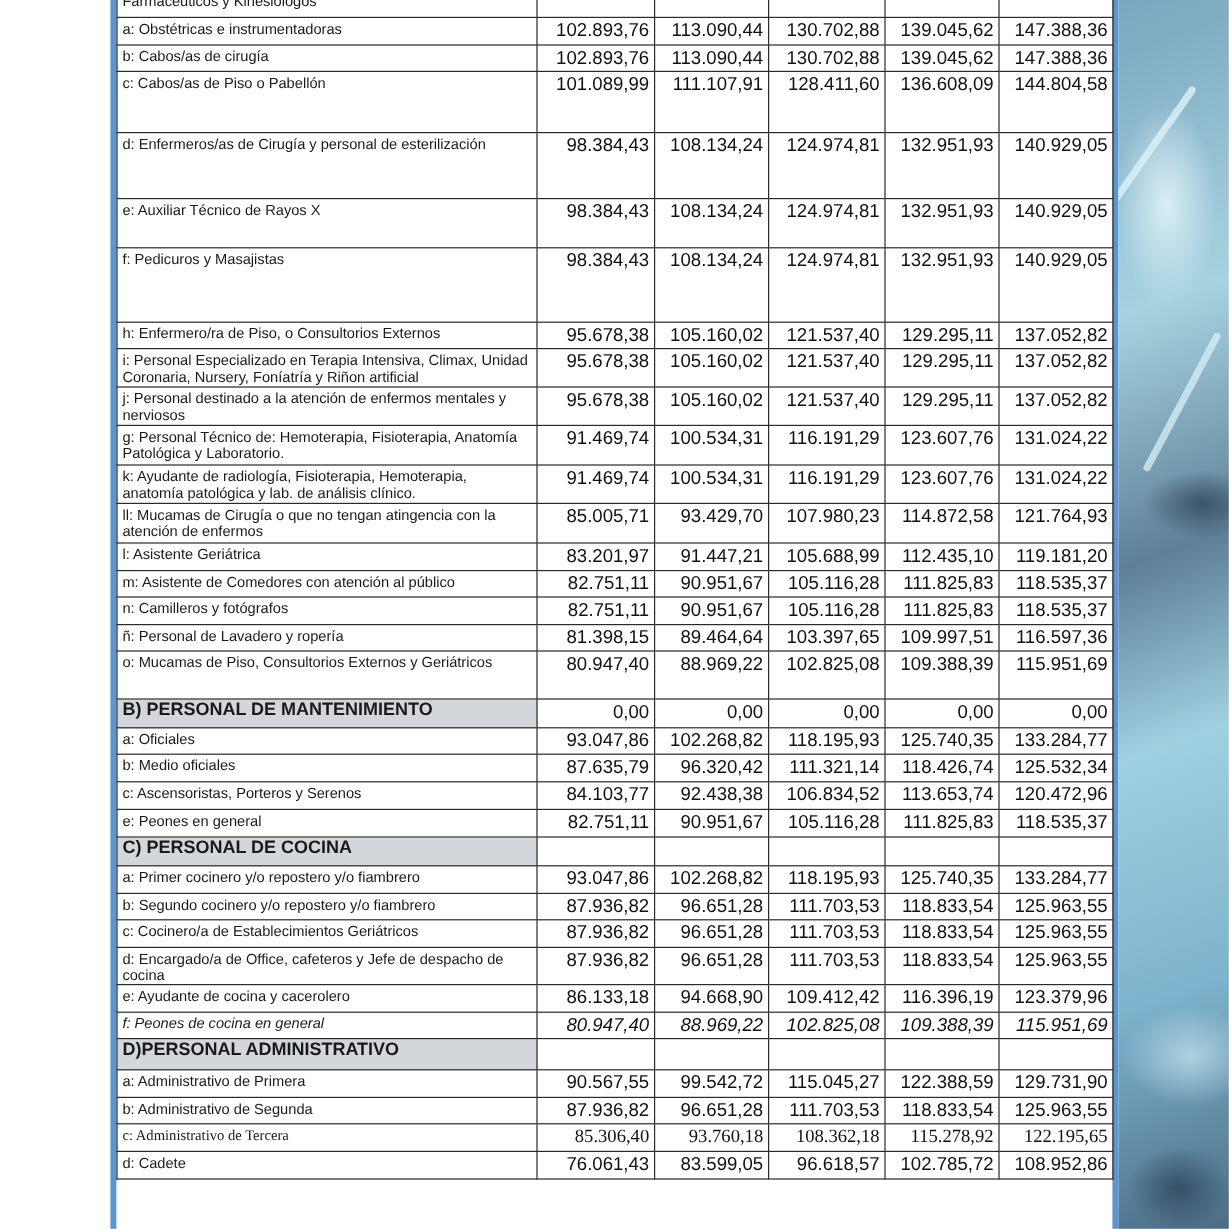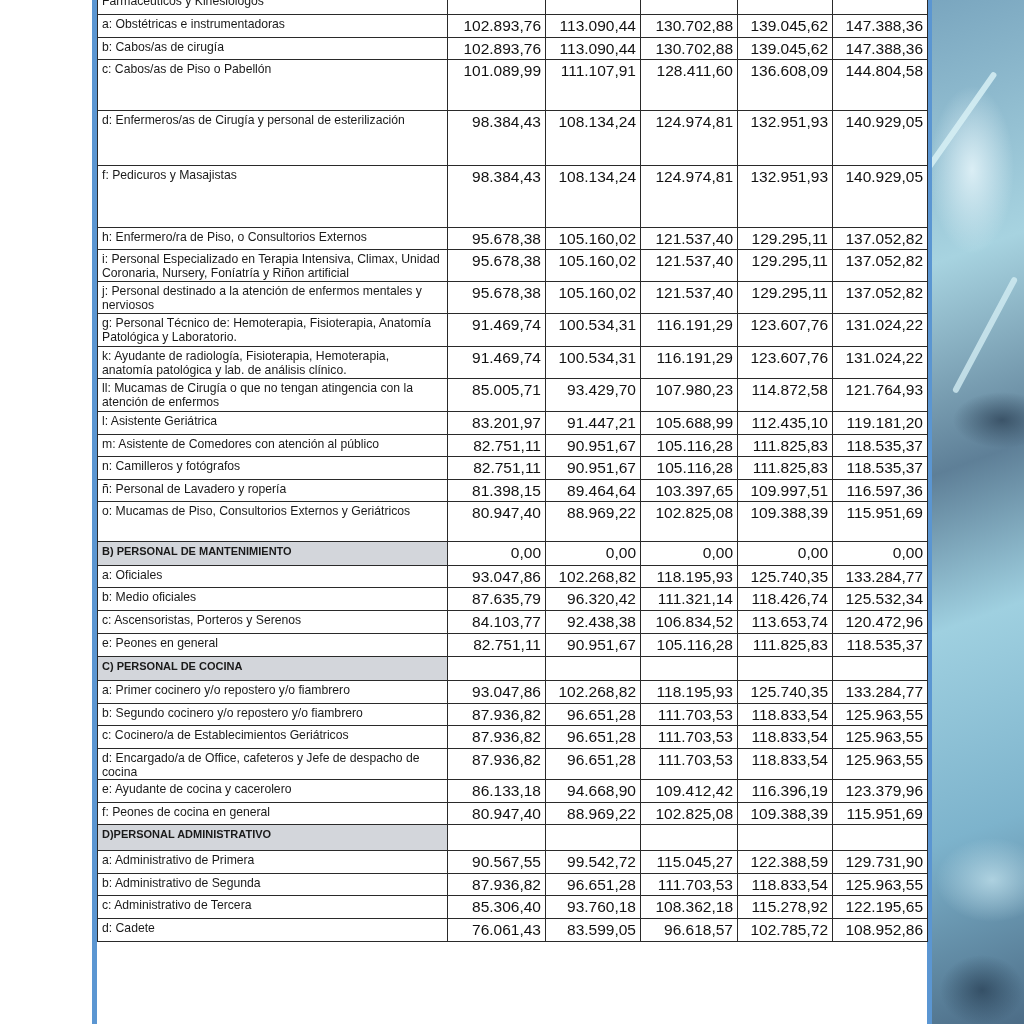--- a/index.html
+++ b/index.html
@@ -12,21 +12,21 @@
       radial-gradient(ellipse 70px 40px at 70px 420px, rgba(40,60,80,0.7), rgba(40,60,80,0) 70%),
       radial-gradient(ellipse 80px 60px at 60px 880px, rgba(200,230,240,0.7), rgba(200,230,240,0) 70%),
       radial-gradient(ellipse 60px 50px at 50px 990px, rgba(30,50,70,0.6), rgba(30,50,70,0) 70%),
       linear-gradient(160deg, #7aa6bf 0%, #a7d3e0 25%, #5e7f97 45%, #9fd0e0 60%, #7db3cc 80%, #4c6c86 100%); }
   .photo-stroke { position:absolute; left:20px; top:60px; width:6px; height:140px; background:rgba(215,240,245,0.85); transform:rotate(35deg); border-radius:3px; }
   .photo-stroke2 { position:absolute; left:50px; top:270px; width:6px; height:130px; background:rgba(215,240,245,0.75); transform:rotate(28deg); border-radius:3px; }
   .tbl { position:absolute; left:97px; top:-22px; width:830px; border-collapse:collapse; table-layout:fixed; }
   .tbl td { border:1px solid #2a2a2a; padding:0; vertical-align:top; font-size:12.5px; color:#1a1a1a; line-height:14px; }
   .tbl td.lbl { padding:2px 4px 0 4px; font-size:12.2px; }
   .tbl td.num { text-align:right; padding:2px 4px 0 2px; font-size:15.5px; line-height:18px; color:#111; }
-  .tbl tr.section td.lbl { background:#d3d6db; font-weight:bold; font-size:11px; }
+  .tbl tr.section td.lbl { background:#d3d6db; font-weight:bold; font-size:15px; }
   col.c0 { width:350px; } col.cn1 { width:98px; } col.cn2 { width:95px; } col.cn3 { width:97px; } col.cn4 { width:95px; } col.cn5 { width:95px; }
 </style>
 </head>
 <body>
 
 <div class="left-rule"></div>
 <div class="right-rule"></div>
 <div class="photo">
   <div class="photo-stroke"></div>
   <div class="photo-stroke2"></div>
@@ -75,20 +75,28 @@
         <td class="num">144.804,58</td>
       </tr>
       <tr class="item" style="height: 55px;">
         <td class="lbl">d: Enfermeros/as de Cirugía y personal de esterilización</td>
         <td class="num">98.384,43</td>
         <td class="num">108.134,24</td>
         <td class="num">124.974,81</td>
         <td class="num">132.951,93</td>
         <td class="num">140.929,05</td>
       </tr>
+      <tr class="item" style="height: 41px;">
+        <td class="lbl">e: Auxiliar Técnico de Rayos X</td>
+        <td class="num">98.384,43</td>
+        <td class="num">108.134,24</td>
+        <td class="num">124.974,81</td>
+        <td class="num">132.951,93</td>
+        <td class="num">140.929,05</td>
+      </tr>
       <tr class="item" style="height: 62px;">
         <td class="lbl">f: Pedicuros y Masajistas</td>
         <td class="num">98.384,43</td>
         <td class="num">108.134,24</td>
         <td class="num">124.974,81</td>
         <td class="num">132.951,93</td>
         <td class="num">140.929,05</td>
       </tr>
       <tr class="item" style="height: 22px;">
         <td class="lbl">h: Enfermero/ra de Piso, o Consultorios Externos</td>
@@ -259,21 +267,21 @@
         <td class="num">125.963,55</td>
       </tr>
       <tr class="item" style="height: 23px;">
         <td class="lbl">e: Ayudante de cocina y cacerolero</td>
         <td class="num">86.133,18</td>
         <td class="num">94.668,90</td>
         <td class="num">109.412,42</td>
         <td class="num">116.396,19</td>
         <td class="num">123.379,96</td>
       </tr>
-      <tr class="item" style="height: 22px;">
+      <tr class="item" style="height: 22px; font-style: italic;">
         <td class="lbl">f: Peones de cocina en general</td>
         <td class="num">80.947,40</td>
         <td class="num">88.969,22</td>
         <td class="num">102.825,08</td>
         <td class="num">109.388,39</td>
         <td class="num">115.951,69</td>
       </tr>
       <tr class="section" style="height: 26px;">
         <td class="lbl">D)PERSONAL ADMINISTRATIVO</td>
         <td class="num"></td>
@@ -291,21 +299,21 @@
         <td class="num">129.731,90</td>
       </tr>
       <tr class="item" style="height: 22px;">
         <td class="lbl">b: Administrativo de Segunda</td>
         <td class="num">87.936,82</td>
         <td class="num">96.651,28</td>
         <td class="num">111.703,53</td>
         <td class="num">118.833,54</td>
         <td class="num">125.963,55</td>
       </tr>
-      <tr class="item" style="height: 23px;">
+      <tr class="item" style="height: 23px; font-family: Liberation Serif, serif;">
         <td class="lbl">c: Administrativo de Tercera</td>
         <td class="num">85.306,40</td>
         <td class="num">93.760,18</td>
         <td class="num">108.362,18</td>
         <td class="num">115.278,92</td>
         <td class="num">122.195,65</td>
       </tr>
       <tr class="item" style="height: 23px;">
         <td class="lbl">d: Cadete</td>
         <td class="num">76.061,43</td>

